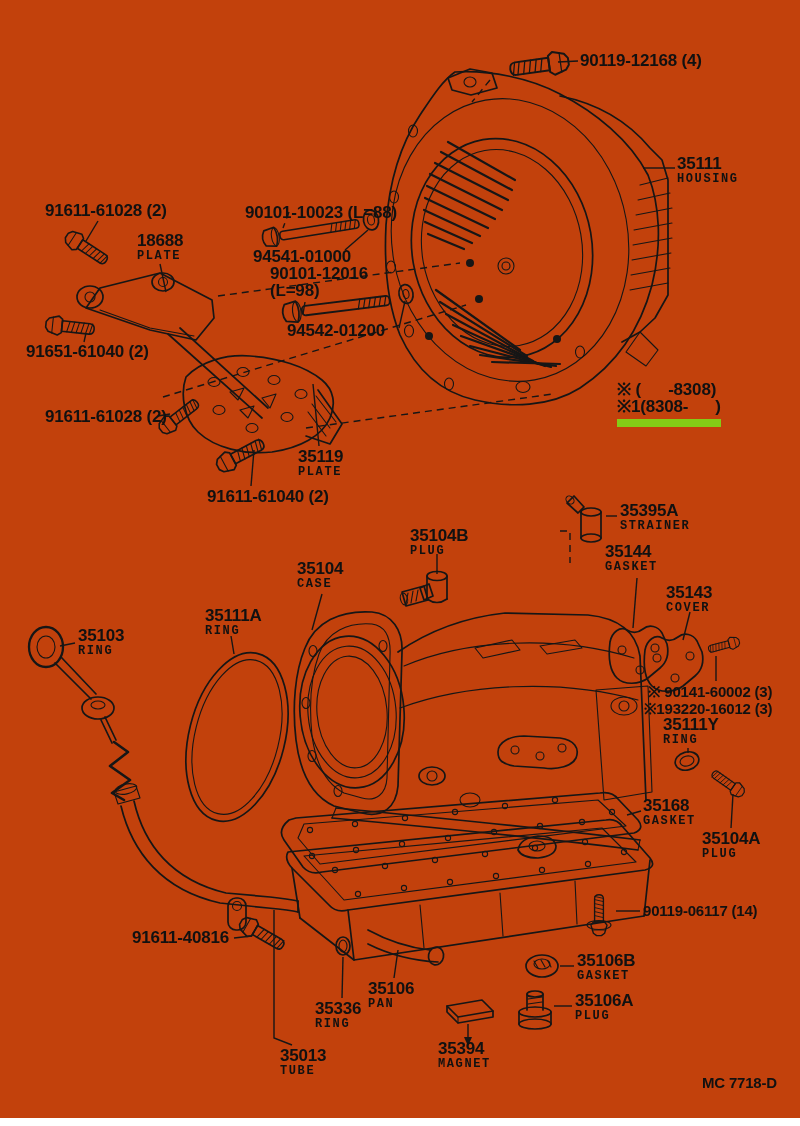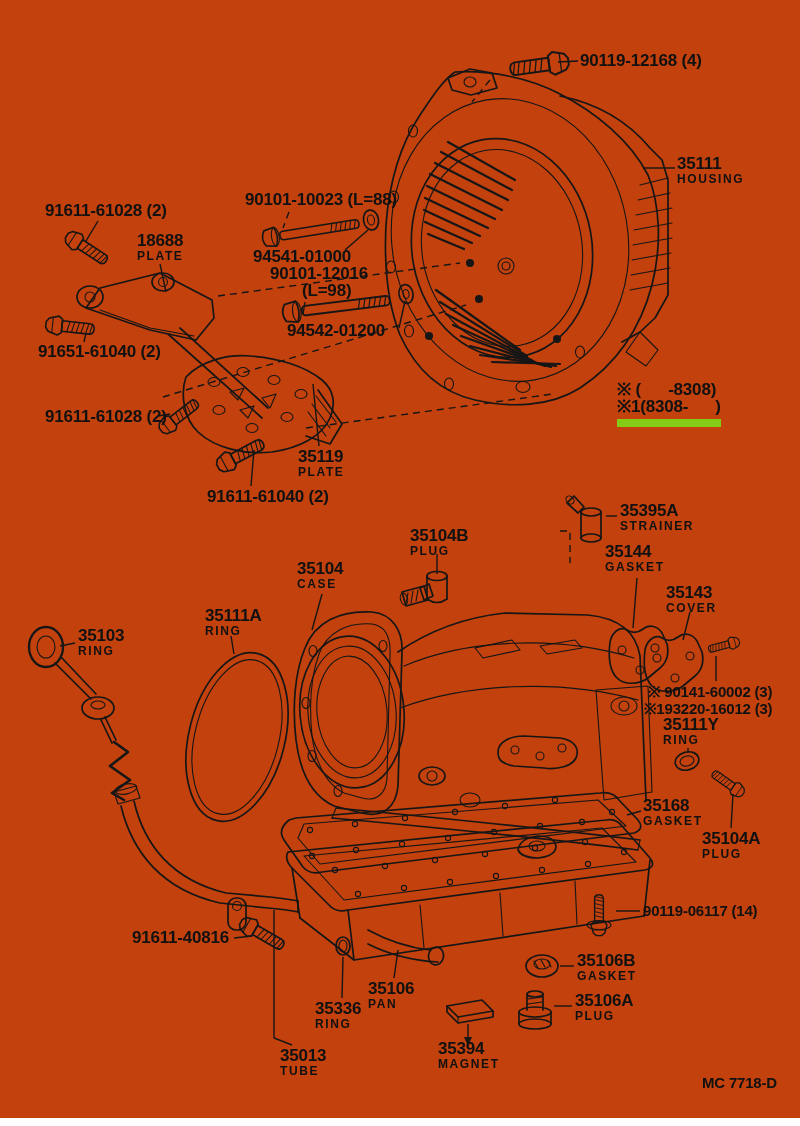--- a/index.html
+++ b/index.html
@@ -8,22 +8,22 @@
   svg{position:absolute;left:0;top:0;}
   .lw{stroke:#161616;fill:none;stroke-width:1.7;stroke-linecap:round;stroke-linejoin:round;}
   .lt{stroke:#161616;fill:none;stroke-width:1.1;stroke-linecap:round;stroke-linejoin:round;}
   .rib{stroke:#161616;stroke-width:2.2;stroke-linecap:round;}
   .ld{stroke:#161616;stroke-width:1.4;fill:none;}
   .dash{stroke:#161616;stroke-width:1.4;fill:none;stroke-dasharray:7 5;}
   .dot{fill:#161616;stroke:none;}
   .lbl{position:absolute;display:flex;flex-direction:column;align-items:flex-start;}
   .pn{font-weight:700;font-size:17px;line-height:1.02;letter-spacing:-0.2px;white-space:nowrap;}
   .sm{font-size:15px;}
-  .sub{font-weight:700;font-size:12px;line-height:1.25;letter-spacing:1.6px;white-space:nowrap;}
-  .indent{margin-left:32px;}
+  .sub{font-weight:700;font-size:12px;line-height:1.25;letter-spacing:1.6px;white-space:nowrap;font-family:Liberation Mono, monospace;}
+  .indent{}
   .pre{white-space:pre;}
   .notes{border-bottom:8px solid #84cc16;padding-bottom:3px;}
 </style>
 </head>
 <body>
 
 <div class="page">
 
 <svg width="800" height="1126" viewBox="0 0 800 1126">
   <defs>
@@ -412,34 +412,34 @@
       <span class="pn">35111</span>
       <span class="sub">HOUSING</span>
     </div>
 <div class="lbl" style="left:45px;top:202px">
       <span class="pn">91611-61028 (2)</span>
     </div>
 <div class="lbl" style="left:137px;top:232px">
       <span class="pn">18688</span>
       <span class="sub">PLATE</span>
     </div>
-<div class="lbl" style="left:245px;top:191px">
+<div class="lbl" style="left:245px;top:204px">
       <span class="pn">90101-10023 (L=88)</span>
     </div>
 <div class="lbl" style="left:253px;top:248px">
       <span class="pn">94541-01000</span>
     </div>
 <div class="lbl" style="left:270px;top:265px">
       <span class="pn">90101-12016</span>
       <span class="pn indent">(L=98)</span>
     </div>
 <div class="lbl" style="left:287px;top:322px">
       <span class="pn">94542-01200</span>
     </div>
-<div class="lbl" style="left:38px;top:343px">
+<div class="lbl" style="left:26px;top:343px">
       <span class="pn">91651-61040 (2)</span>
     </div>
 <div class="lbl" style="left:45px;top:408px">
       <span class="pn">91611-61028 (2)</span>
     </div>
 <div class="lbl" style="left:298px;top:448px">
       <span class="pn">35119</span>
       <span class="sub">PLATE</span>
     </div>
 <div class="lbl" style="left:207px;top:488px">

